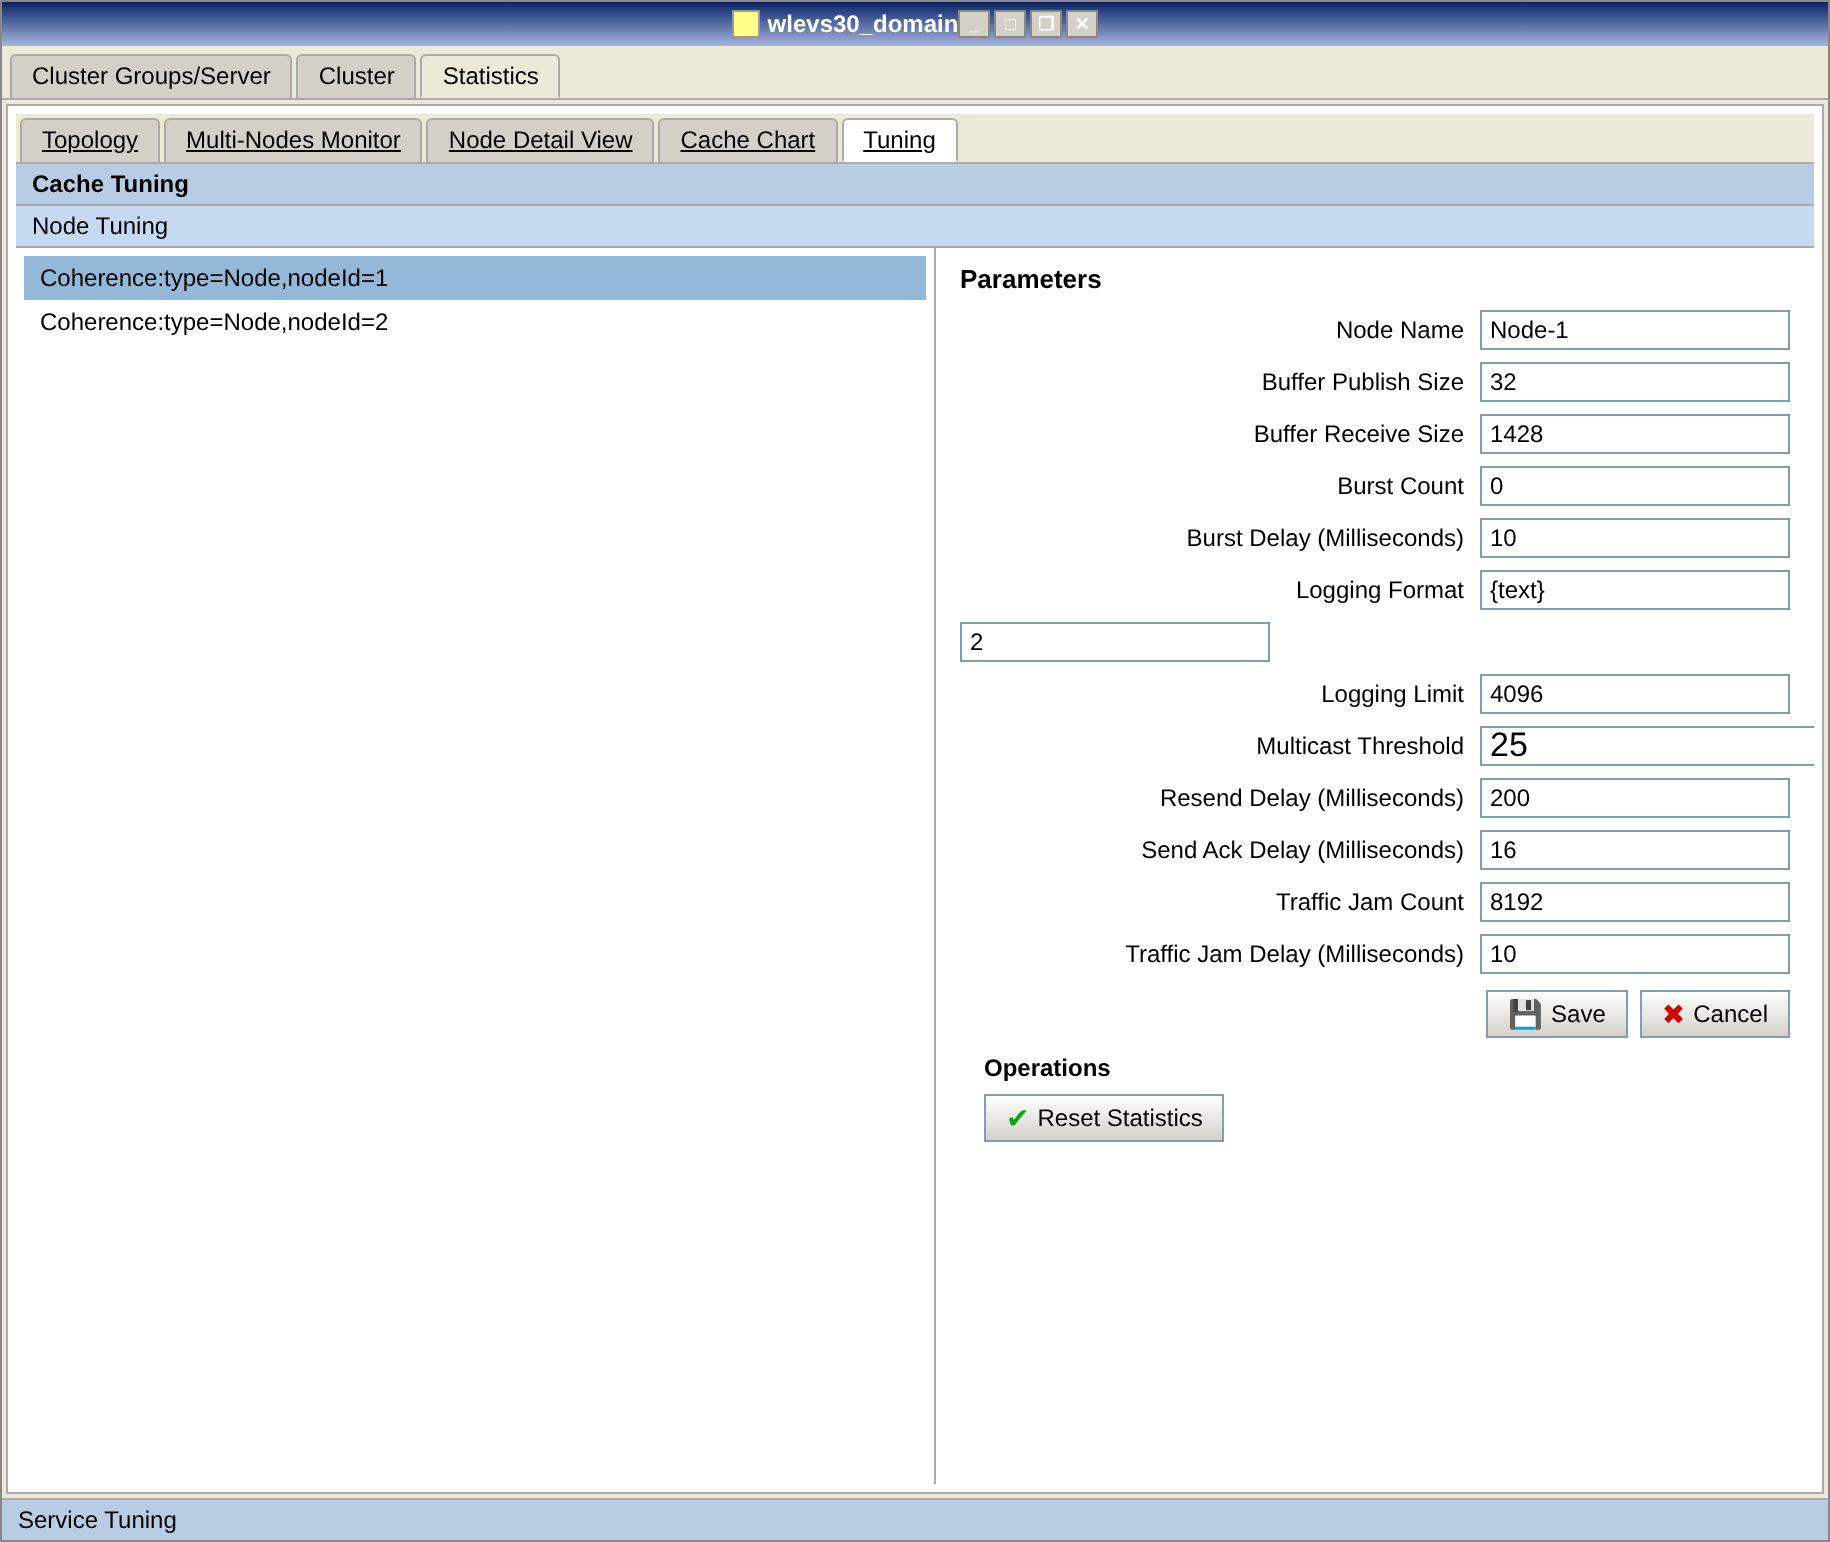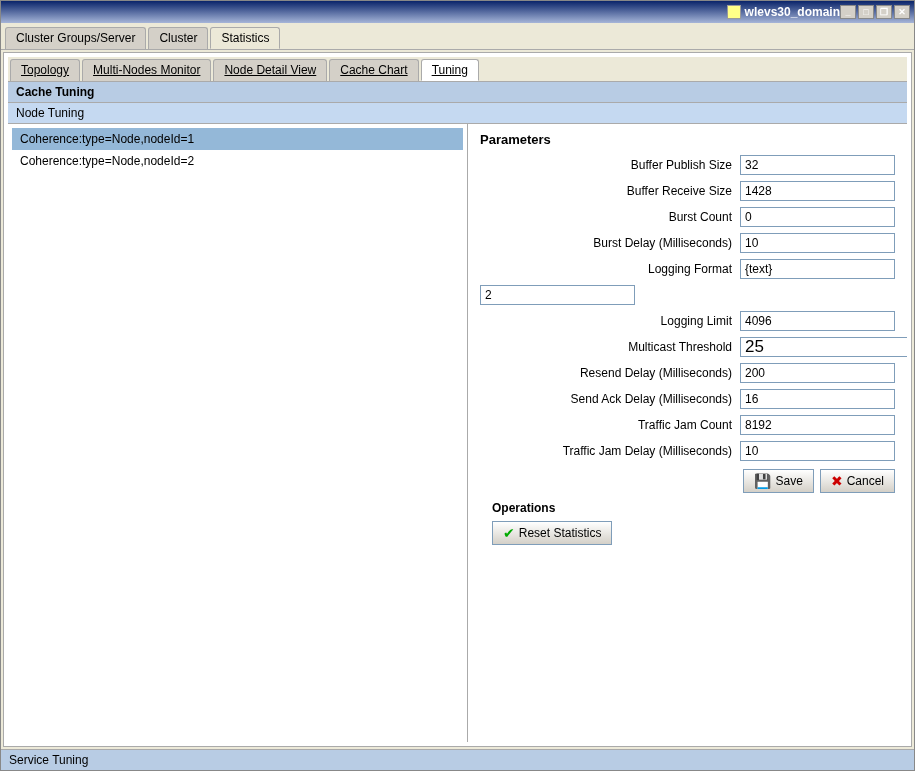--- a/index.html
+++ b/index.html
@@ -9,21 +9,21 @@
 
     .title-bar {
       background: linear-gradient(to bottom, #0a246a, #a6b5d8);
       height: 22px;
       display: flex;
       align-items: center;
       padding: 0 4px;
       color: white;
       font-weight: bold;
       font-size: 11px;
-      justify-content: flex-end;
+      justify-content: center;
     }
     .title-bar-left { display: flex; align-items: center; gap: 4px; }
     .title-bar-icon { width: 14px; height: 14px; background: #ff8; border: 1px solid #999; display: inline-block; }
     .title-bar-buttons { display: flex; gap: 2px; }
     .title-btn { width: 16px; height: 14px; background: #d4d0c8; border: 1px solid #888; display: flex; align-items: center; justify-content: center; font-size: 9px; cursor: pointer; }
 
     .top-tabs { background: #ece9d8; padding: 4px 4px 0 4px; display: flex; gap: 2px; border-bottom: 1px solid #aaa; }
     .top-tab {
       padding: 3px 10px;
       border: 1px solid #aaa;
@@ -156,20 +156,24 @@
         <div class="node-list">
           <div class="node-item selected">Coherence:type=Node,nodeId=1</div>
           <div class="node-item">Coherence:type=Node,nodeId=2</div>
         </div>
 
         <div class="params-panel">
           <div class="params-title">Parameters</div>
 
           <div id="params-fields">
               <div class="param-row">
+                <div class="param-label">Node Name</div>
+                <input type="text" class="param-input" value="Node-1" style="">
+              </div>
+              <div class="param-row">
                 <div class="param-label">Buffer Publish Size</div>
                 <input type="text" class="param-input" value="32" style="">
               </div>
               <div class="param-row">
                 <div class="param-label">Buffer Receive Size</div>
                 <input type="text" class="param-input" value="1428" style="">
               </div>
               <div class="param-row">
                 <div class="param-label">Burst Count</div>
                 <input type="text" class="param-input" value="0" style="">

